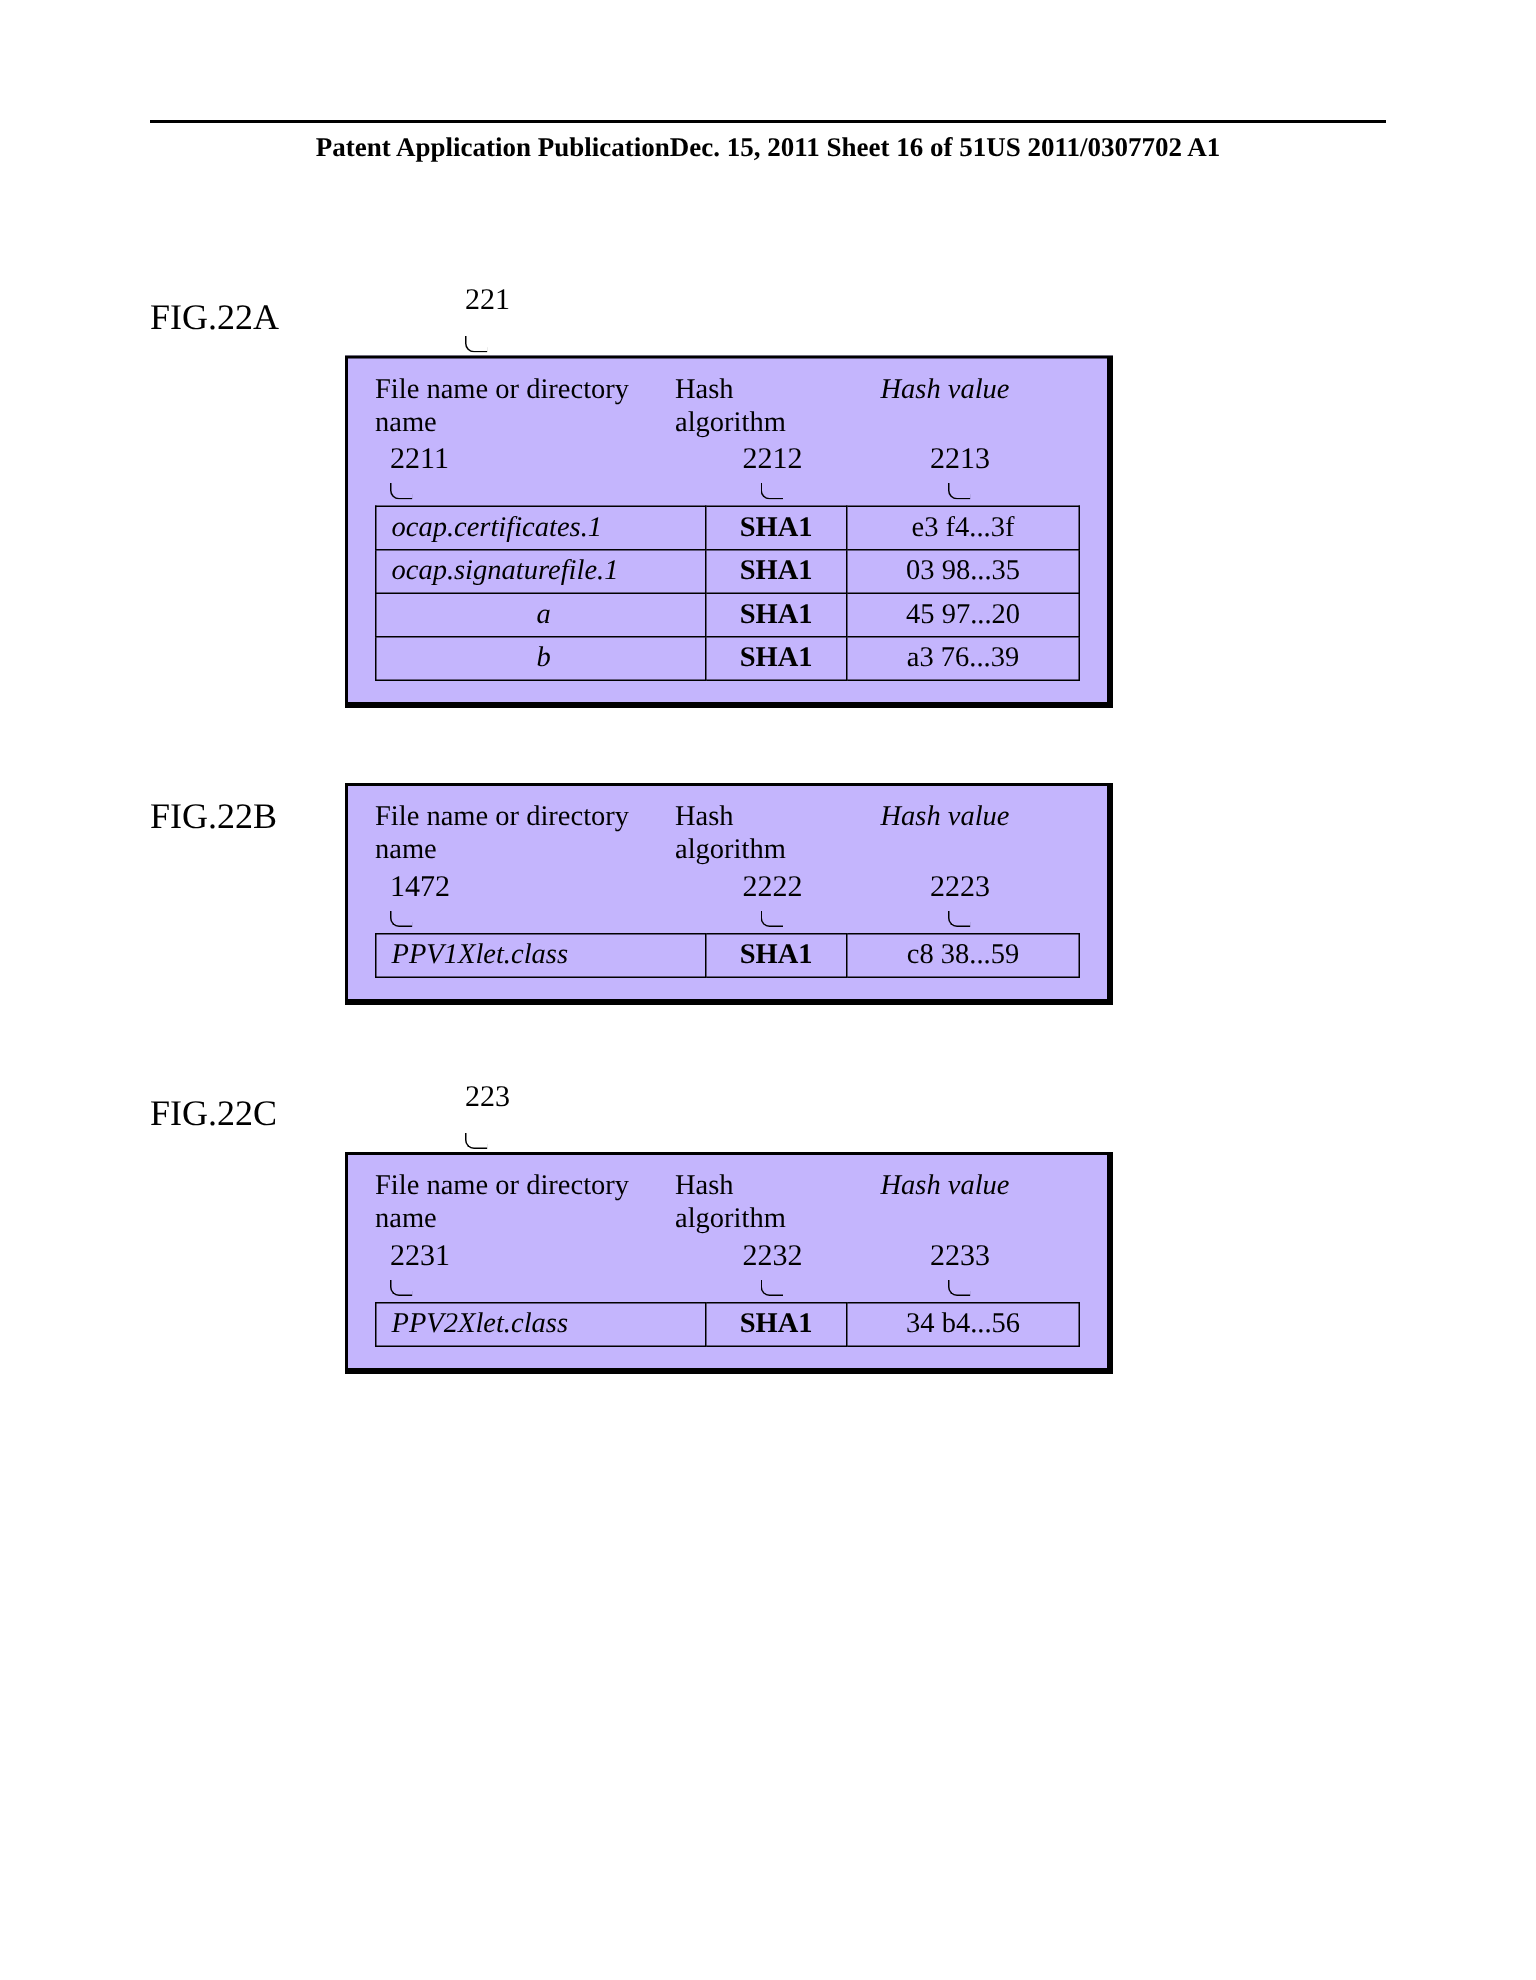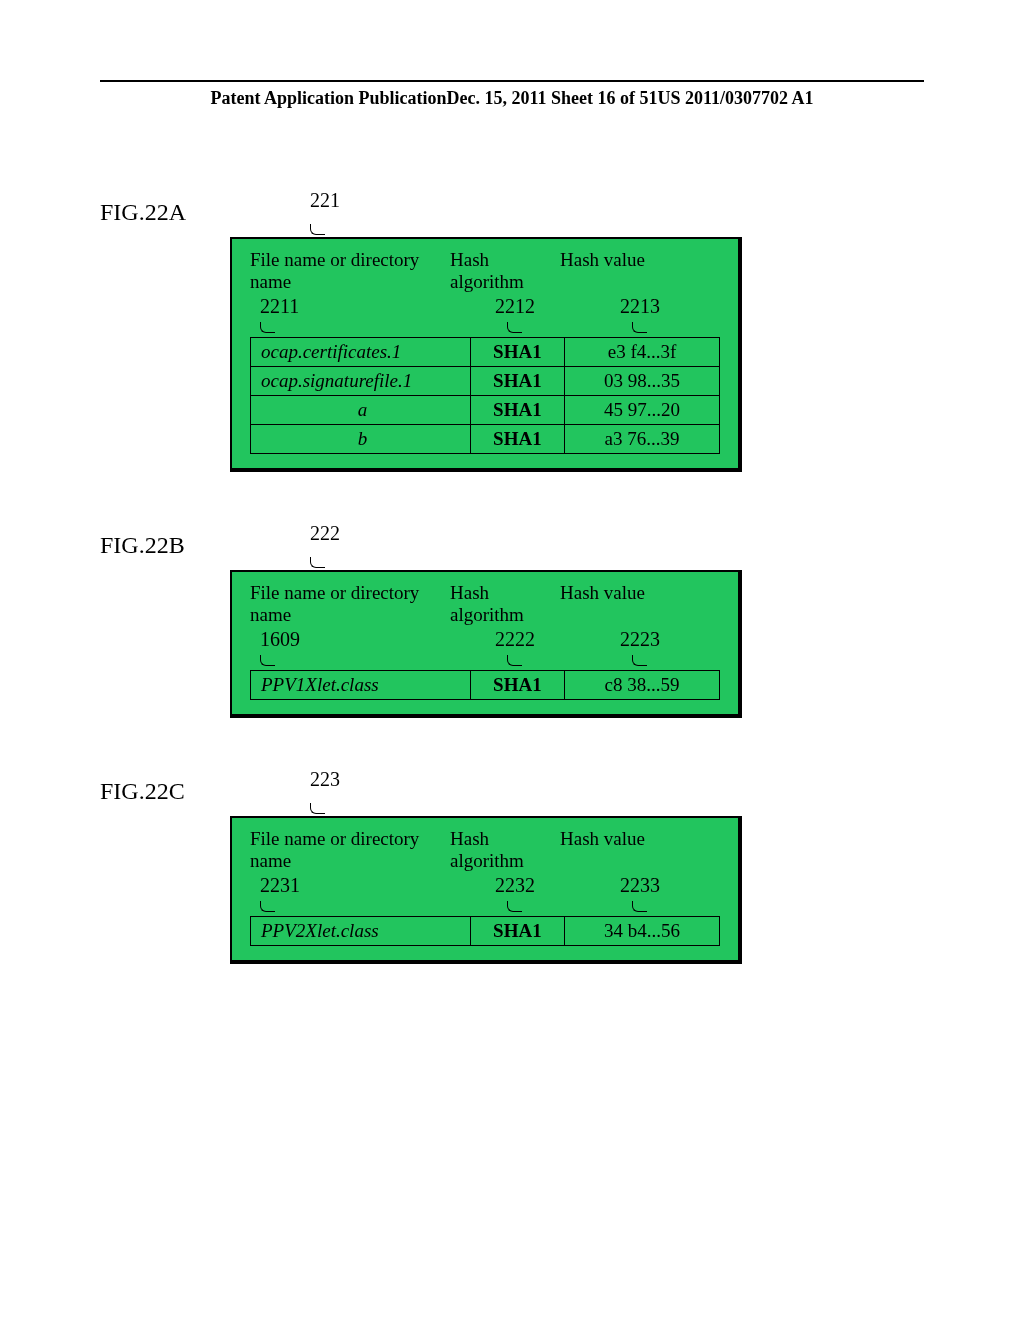--- a/index.html
+++ b/index.html
@@ -54,30 +54,30 @@
     height: 10px;
     margin-right: 2px;
     vertical-align: bottom;
   }
   .outer-box {
     border: 2px solid #000;
     border-right-width: 4px;
     border-bottom-width: 4px;
     padding: 10px 18px 14px 18px;
     width: 470px;
-    background: #22c55e;
+    background: #c4b5fd;
   }
   .col-headers {
     display: flex;
     font-size: 19px;
     margin-bottom: 2px;
   }
   .col-headers > div:nth-child(1) { width: 200px; }
   .col-headers > div:nth-child(2) { width: 110px; }
-  .col-headers > div:nth-child(3) { width: 140px; }
+  .col-headers > div:nth-child(3) { width: 140px; text-align: center; font-style: italic;}
   .sub-labels {
     display: flex;
     font-size: 20px;
     margin-bottom: 4px;
   }
   .sub-labels > div { display:flex; align-items:flex-end; }
   .sub-labels > div:nth-child(1) { width: 200px; padding-left:10px;}
   .sub-labels > div:nth-child(2) { width: 110px; justify-content:center;}
   .sub-labels > div:nth-child(3) { width: 140px; justify-content:center;}
   .leader-small {
@@ -172,32 +172,29 @@
           </tr>
         </tbody>
           </table>
       </div>
     </div>
   </div>
 
   <div class="fig-block">
     <div class="fig-label">FIG.22B</div>
     <div class="fig-body">
-      <div class="box-label">
-        <span>222</span><br><span class="leader"></span>
-      </div>
       <div class="outer-box">
         <div class="col-headers">
           <div>File name or directory name</div>
           <div>Hash algorithm</div>
           <div>Hash value</div>
         </div>
         <div class="sub-labels">
           <div>
-              <span>1609</span>
+              <span>1472</span>
             </div>
           <div>
               <span>2222</span>
             </div>
           <div>
               <span>2223</span>
             </div>
         </div>
         <div class="sub-labels">
           <div>

